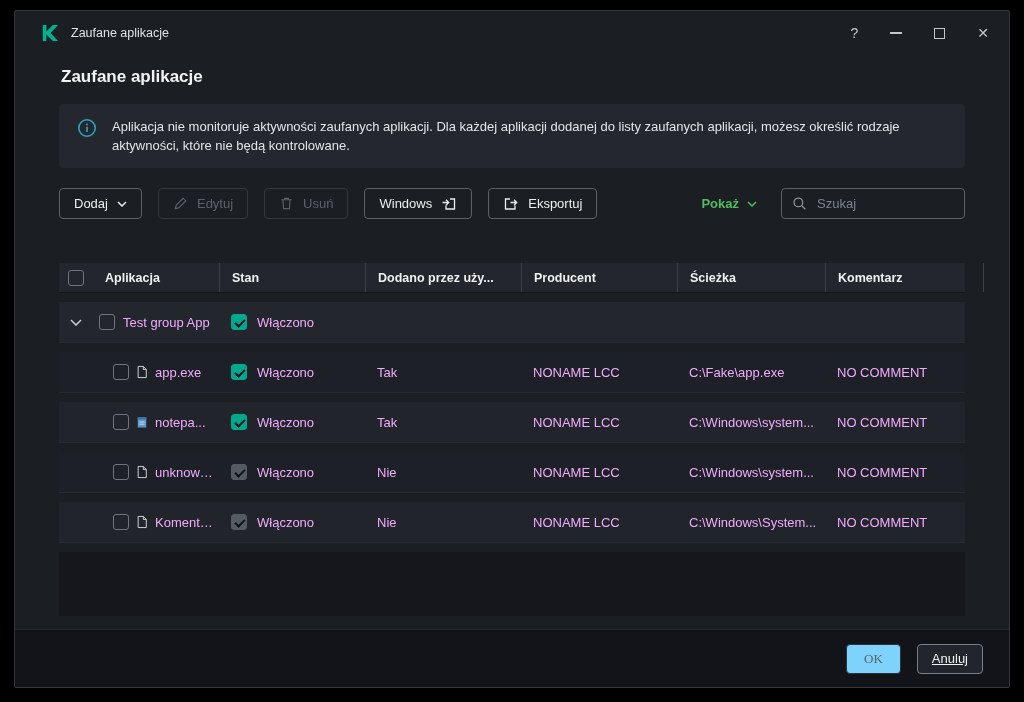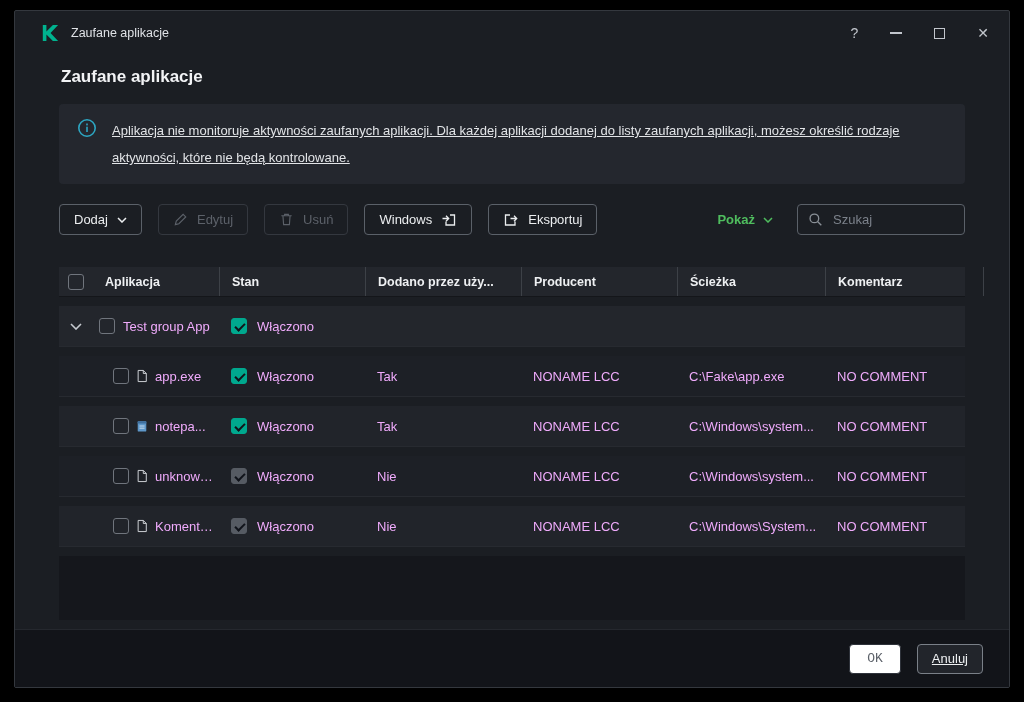--- a/index.html
+++ b/index.html
@@ -29,36 +29,36 @@
   .win-min{width:12px;height:2px;background:#c2c6cc;cursor:pointer;}
   .win-max{width:11px;height:11px;border:1.5px solid #c2c6cc;cursor:pointer;}
   .win-close{font-size:14px;cursor:pointer;}
   
   .page-title{font-size:17px;font-weight:bold;color:#f2f3f5;margin:12px 0 0 46px;}
   .banner{
     margin:17px 44px 0;background:#24272e;border-radius:4px;
     padding:13px 20px 13px 18px;display:flex;gap:15px;
   }
   .banner-icon{width:20px;height:20px;flex:none;margin-top:1px;color:var(--info);}
-  .banner-text{font-size:13px;line-height:27px;color:#e2e4e7;max-width:880px;text-decoration:underline;}
-  
-  .toolbar{margin:20px 44px 4px;display:flex;align-items:flex-end;}
+  .banner-text{font-size:13px;line-height:19px;color:#e2e4e7;max-width:880px;}
+  
+  .toolbar{margin:20px 44px 16px;display:flex;align-items:flex-end;}
   .btn{
     height:31px;padding:0 14px;border:1px solid #5b6169;border-radius:4px;
     background:transparent;color:#eceef0;font-size:13px;
     display:inline-flex;align-items:center;gap:9px;cursor:pointer;
     font-family:inherit;white-space:nowrap;
   }
   .btn + .btn{margin-left:16px;}
   .btn.disabled{border-color:#34383f;color:var(--text-dim);cursor:default;}
   .btn svg{flex:none;}
   .toolbar-right{margin-left:auto;display:flex;align-items:center;gap:24px;}
   .show-link{color:var(--green);font-size:13px;font-weight:bold;display:flex;align-items:center;gap:8px;cursor:pointer;}
   .search{
-    width:168px;height:31px;border:1px solid #5b6169;border-radius:4px;
+    width:184px;height:31px;border:1px solid #5b6169;border-radius:4px;
     display:flex;align-items:center;padding:0 10px;gap:8px;color:#8a9097;
   }
   .search input{
     flex:1;min-width:0;background:transparent;border:none;outline:none;
     color:#e8eaec;font-size:13px;font-family:inherit;
   }
   .search input::placeholder{color:#7c828b;}
   
   .table{margin:28px 44px 0;height:353px;display:flex;flex-direction:column;gap:9px;}
   .trow{
@@ -93,22 +93,22 @@
   }
   .cb.checked.locked{background:#565b63;border-color:#565b63;}
   .file-icon{display:flex;flex:none;}
   .expander{display:flex;cursor:pointer;color:#c6cad0;}
   
   .footer{
     margin-top:auto;height:58px;background:#121419;border-top:1px solid #25282e;
     display:flex;align-items:center;justify-content:flex-end;gap:16px;padding:0 26px;flex:none;
   }
   .btn-ok{
-    height:30px;padding:0 17px;background:#ffffff;border:1px solid #2e323a;
-    color:var(--text-dim);border-radius:4px;font-size:13px;font-family:Liberation Mono, monospace;cursor:default;
+    height:30px;padding:0 17px;background:#7dd3fc;border:1px solid #2e323a;
+    color:var(--text-dim);border-radius:4px;font-size:13px;font-family:Liberation Serif, serif;cursor:default;
   }
   .btn-cancel{
     height:30px;padding:0 14px;background:#22252b;border:1px solid #7a8088;
     color:#eef0f2;border-radius:4px;font-size:13px;font-family:inherit;cursor:pointer;text-decoration:underline;
   }
 </style>
 </head>
 <body>
 
 <div class="window">

